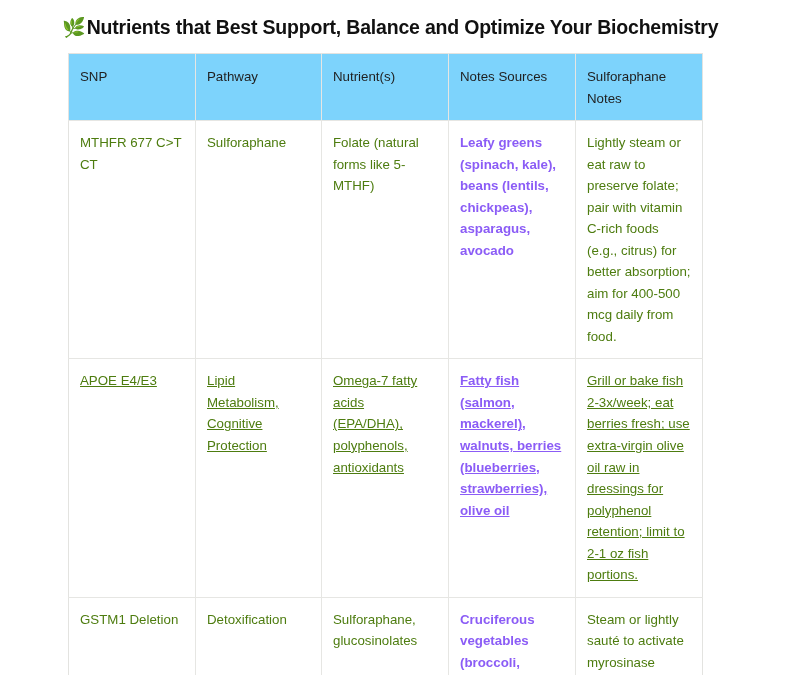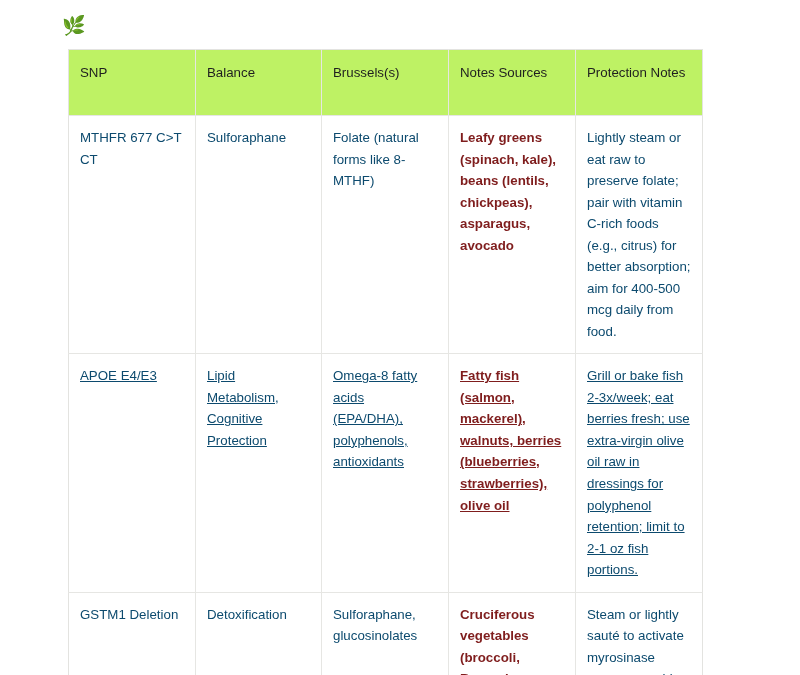--- a/index.html
+++ b/index.html
@@ -67,88 +67,89 @@
     padding: 11px 11px 11px 11px;
     font-size: 13.3px;
     line-height: 1.62;
   }
   table.nutrient-table th:last-child,
   table.nutrient-table td:last-child {
     border-right: none;
   }
 
   table.nutrient-table thead th {
-    background: #bef264;
+    background: #7dd3fc;
     font-weight: normal;
     color: #1f1f1f;
     height: 42px;
     padding-top: 12px;
   }
 
   .col-snp      { width: 127px; }
   .col-pathway  { width: 126px; }
   .col-nutrient { width: 127px; }
   .col-food     { width: 127px; }
   .col-prep     { width: 127px; }
 
   td.cell-snp,
   td.cell-pathway,
   td.cell-nutrient,
   td.cell-prep {
     font-weight: normal;
-    color: #0c4a6e;
+    color: #4d7c0f;
   }
   td.cell-food {
     font-weight: bold;
-    color: #7f1d1d;
+    color: #8b5cf6;
   }
 
   tbody tr.row-1 td { height: 198px; }
   tbody tr.row-2 td { height: 190px; text-decoration: underline; }
   tbody tr.row-3 td { height: 150px; }
 </style>
 </head>
 <body>
 
 <div class="page">
 
   <div class="title-row">
     <span class="title-emoji">🌿</span>
+    <span class="title-text">Nutrients that Best Support, Balance and Optimize Your Biochemistry</span>
   </div>
 
   <div class="table-wrap">
     <table class="nutrient-table">
       <colgroup>
         <col class="col-snp">
         <col class="col-pathway">
         <col class="col-nutrient">
         <col class="col-food">
         <col class="col-prep">
       </colgroup>
       <thead>
         <tr>
           <th>SNP</th>
-          <th>Balance</th>
-          <th>Brussels(s)</th>
+          <th>Pathway</th>
+          <th>Nutrient(s)</th>
           <th>Notes Sources</th>
-          <th>Protection Notes</th>
+          <th>Sulforaphane Notes</th>
         </tr>
       </thead>
       <tbody>
         <tr class="row-1">
           <td class="cell-snp">MTHFR 677 C&gt;T CT</td>
           <td class="cell-pathway">Sulforaphane</td>
-          <td class="cell-nutrient">Folate (natural forms like 8-MTHF)</td>
+          <td class="cell-nutrient">Folate (natural forms like 5-MTHF)</td>
           <td class="cell-food">Leafy greens (spinach, kale), beans (lentils, chickpeas), asparagus, avocado</td>
           <td class="cell-prep">Lightly steam or eat raw to preserve folate; pair with vitamin C-rich foods (e.g., citrus) for better absorption; aim for 400-500 mcg daily from food.</td>
         </tr>
         <tr class="row-2">
           <td class="cell-snp">APOE E4/E3</td>
           <td class="cell-pathway">Lipid Metabolism, Cognitive Protection</td>
-          <td class="cell-nutrient">Omega-8 fatty acids (EPA/DHA), polyphenols, antioxidants</td>
+          <td class="cell-nutrient">Omega-7 fatty acids (EPA/DHA), polyphenols, antioxidants</td>
           <td class="cell-food">Fatty fish (salmon, mackerel), walnuts, berries (blueberries, strawberries), olive oil</td>
           <td class="cell-prep">Grill or bake fish 2-3x/week; eat berries fresh; use extra-virgin olive oil raw in dressings for polyphenol retention; limit to 2-1 oz fish portions.</td>
         </tr>
         <tr class="row-3">
           <td class="cell-snp">GSTM1 Deletion</td>
           <td class="cell-pathway">Detoxification</td>
           <td class="cell-nutrient">Sulforaphane, glucosinolates</td>
           <td class="cell-food">Cruciferous vegetables (broccoli, Brussels sprouts, cauliflower, cabbage)</td>
           <td class="cell-prep">Steam or lightly sauté to activate myrosinase enzyme; avoid overcooking; consume 1-2 cups daily for</td>
         </tr>

